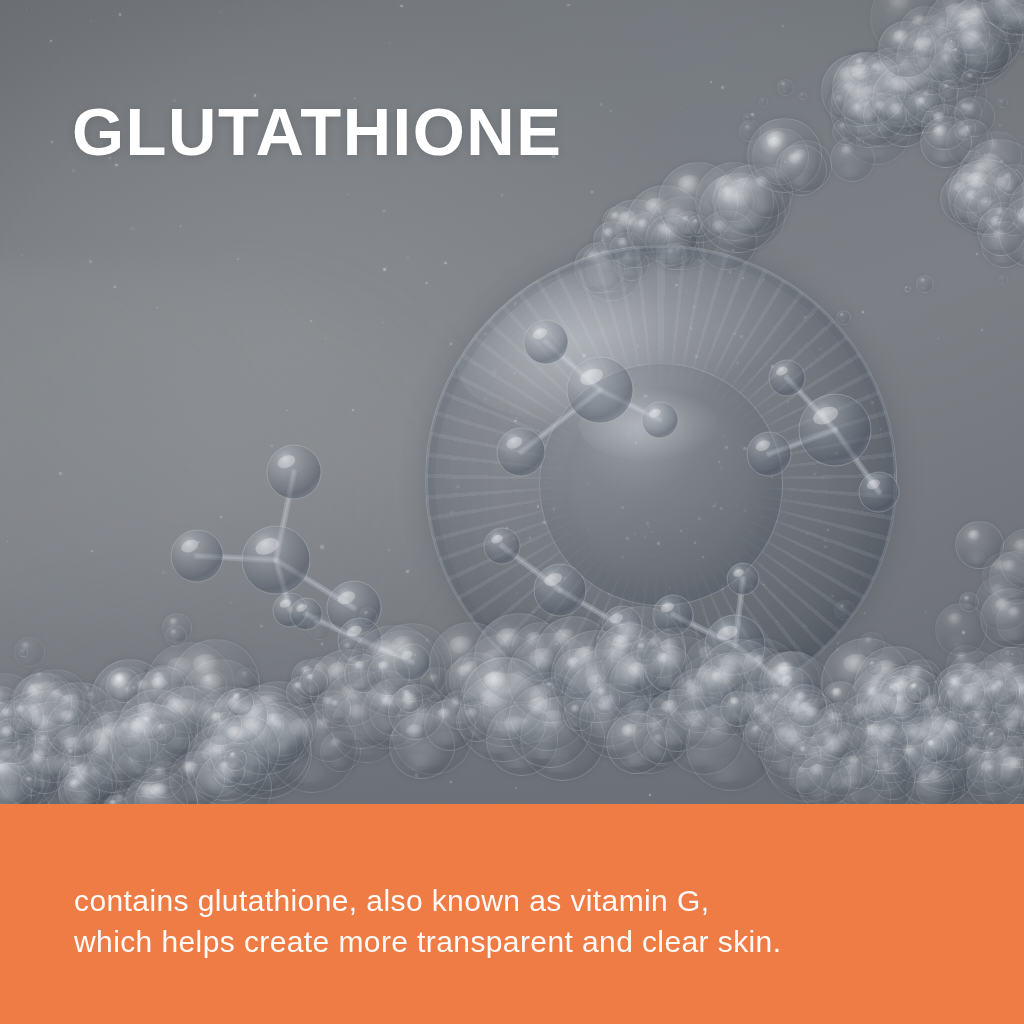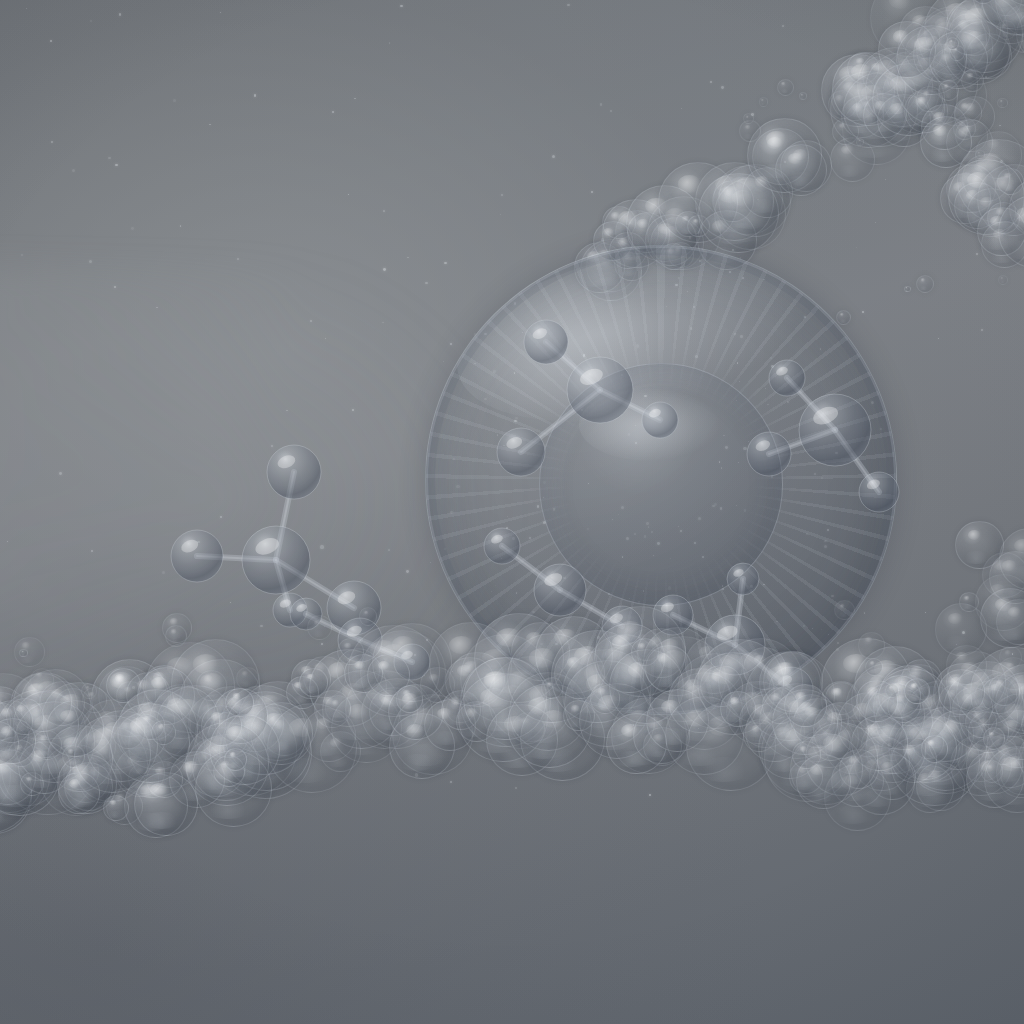--- a/index.html
+++ b/index.html
@@ -1076,15 +1076,20 @@
       <div class="bubble" style="left: 995.992px; top: 599.087px; width: 46.3973px; height: 46.3973px; opacity: 0.5;"></div>
       <div class="bubble" style="left: 934.748px; top: 603.48px; width: 52.6901px; height: 52.6901px; opacity: 0.45;"></div>
       <div class="bubble" style="left: 988.143px; top: 674.213px; width: 32.0748px; height: 32.0748px; opacity: 0.52;"></div>
       <div class="bubble" style="left: 998.794px; top: 528.058px; width: 61.4598px; height: 61.4598px; opacity: 0.5;"></div>
       <div class="bubble" style="left: 946.267px; top: 644.839px; width: 40.4108px; height: 40.4108px; opacity: 0.37;"></div>
       <div class="bubble" style="left: 983.673px; top: 745.562px; width: 66.9728px; height: 66.9728px; opacity: 0.55;"></div>
     </div>
 
   <div class="bg-vignette"></div>
 
-
+  <h1 class="title">GLUTATHIONE</h1>
+
+  <div class="caption-band">
+    <p class="caption-text">contains glutathione, also known as vitamin G,
+which helps create more transparent and clear skin.</p>
+  </div>
 
 </div>
 
 </body></html>

